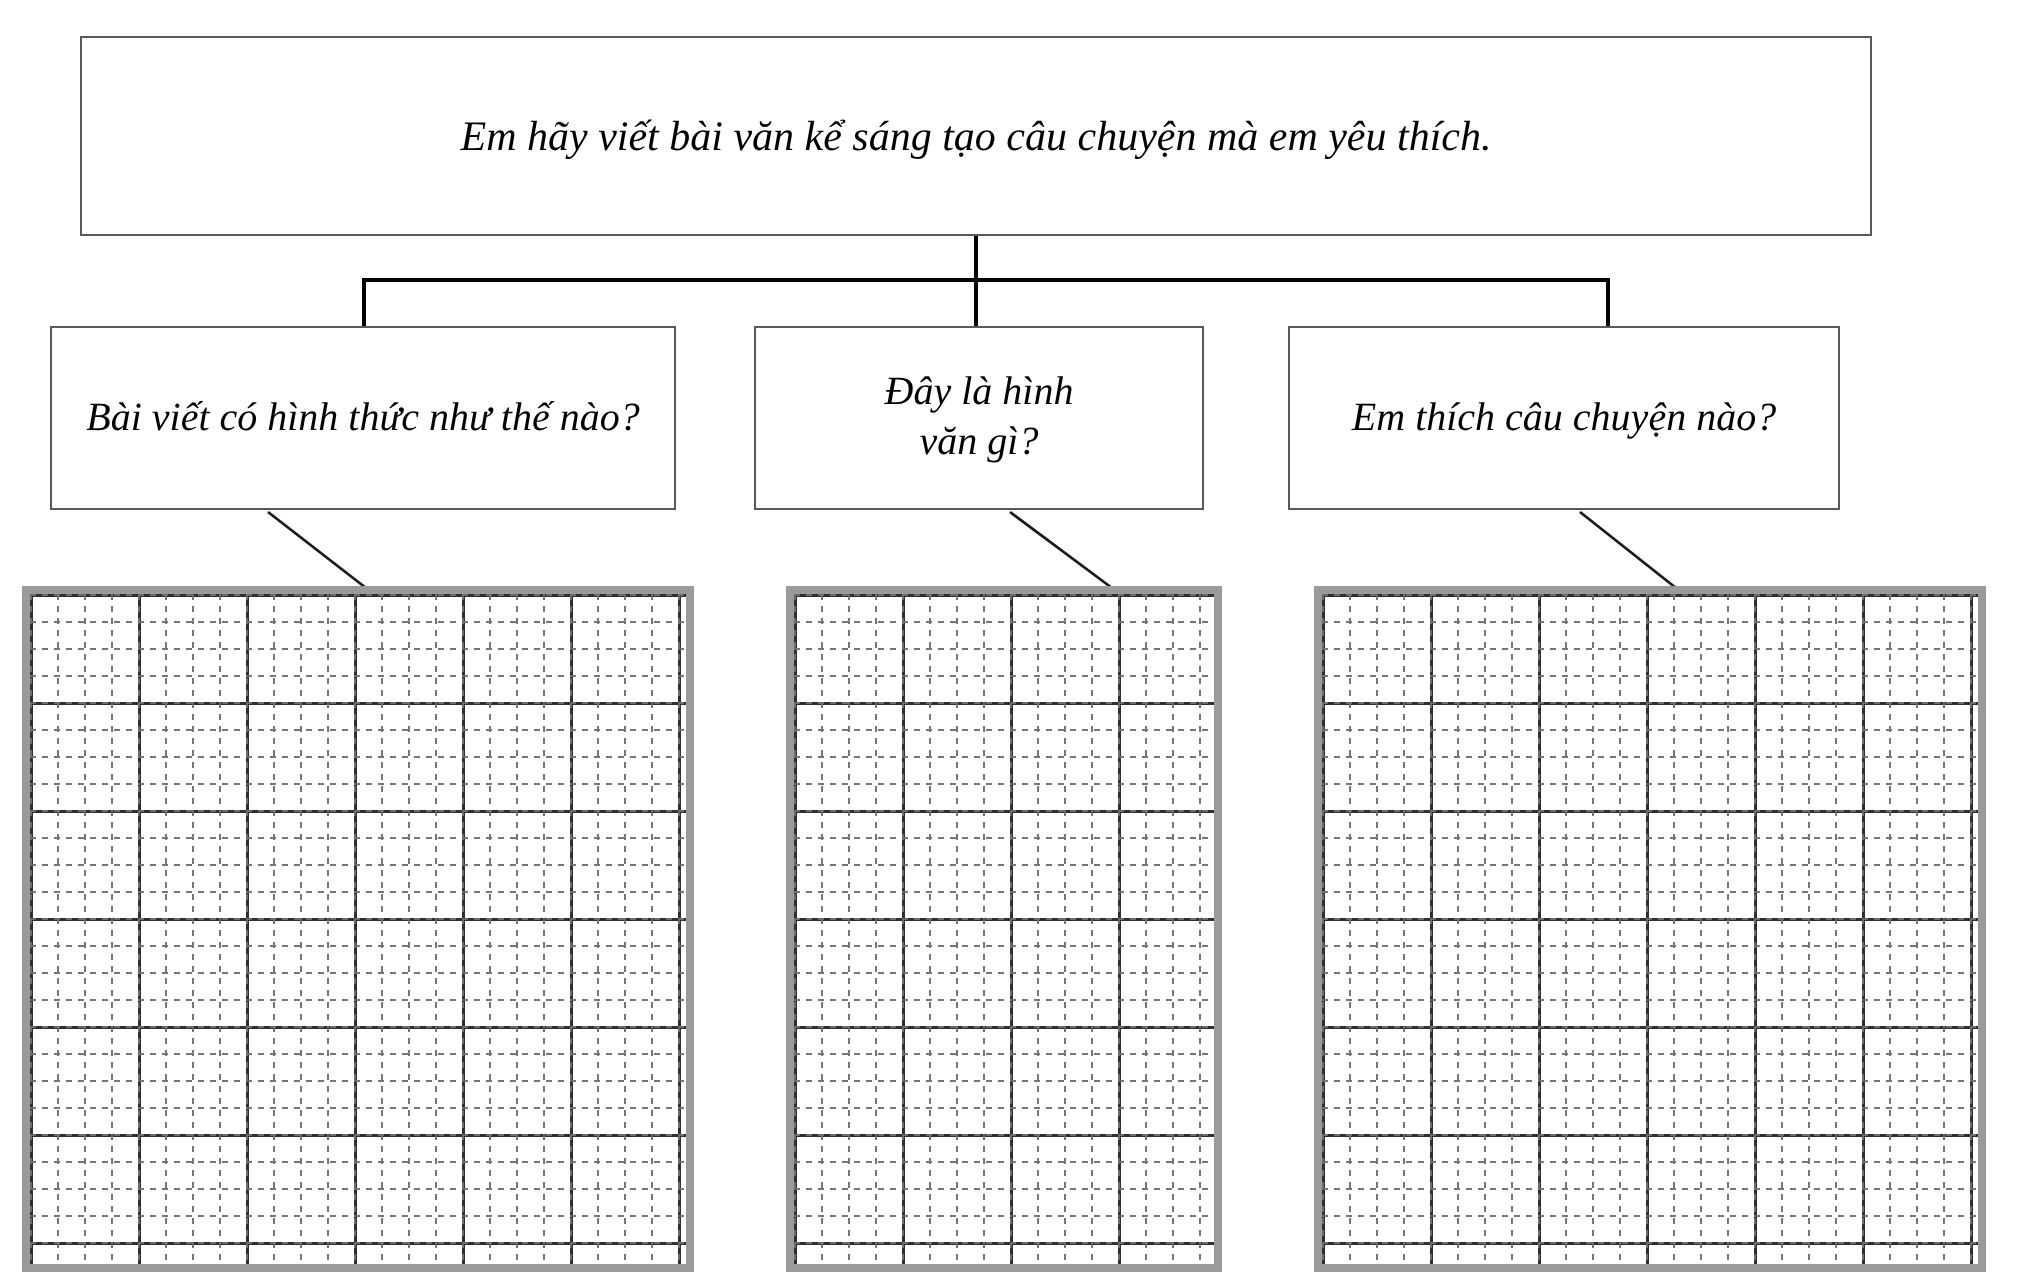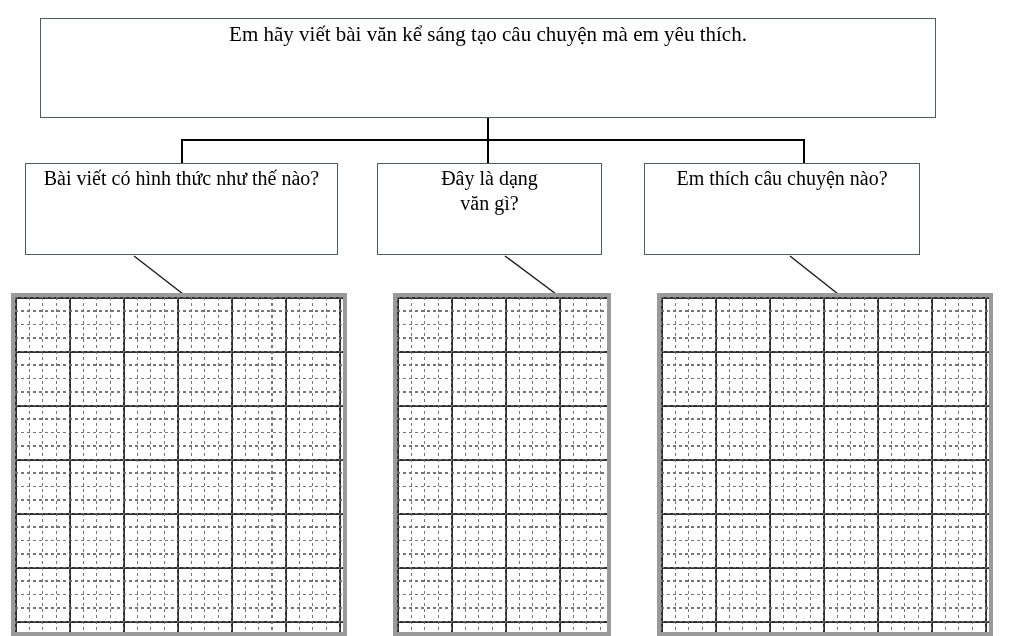--- a/index.html
+++ b/index.html
@@ -16,25 +16,27 @@
     overflow: hidden;
   }
 
   
   .qbox {
     position: absolute;
     box-sizing: border-box;
     border: 1px solid #555a5e;
     background: #ffffff;
     display: flex;
+    align-items: center;
     justify-content: center;
     text-align: center;
     color: #000000;
     line-height: 1.25;
     padding: 2px 8px;
+    font-style: italic;
   }
   #root-box {
     left: 40px;
     top: 18px;
     width: 896px;
     height: 100px;
     font-size: 21px;
   }
   #q-box-1 {
     left: 25px;
@@ -158,21 +160,21 @@
   <div id="conn-bar" class="conn h"></div>
   <div id="conn-drop-left" class="conn v"></div>
   <div id="conn-drop-mid" class="conn v"></div>
   <div id="conn-drop-right" class="conn v"></div>
 
   <div id="q-box-1" class="qbox">
     <span>Bài viết có hình thức như thế nào?</span>
   </div>
 
   <div id="q-box-2" class="qbox">
-    <span class="multiline" style="white-space:pre-line">Đây là dạng
+    <span class="multiline" style="white-space:pre-line">Đây là hình
 văn gì?</span>
   </div>
 
   <div id="q-box-3" class="qbox">
     <span>Em thích câu chuyện nào?</span>
   </div>
 
   <svg class="leader" style="left:0;top:0;width:1014px;height:636px">
     <line x1="134" y1="256" x2="183" y2="294"></line>
     <line x1="505" y1="256" x2="556" y2="294"></line>

